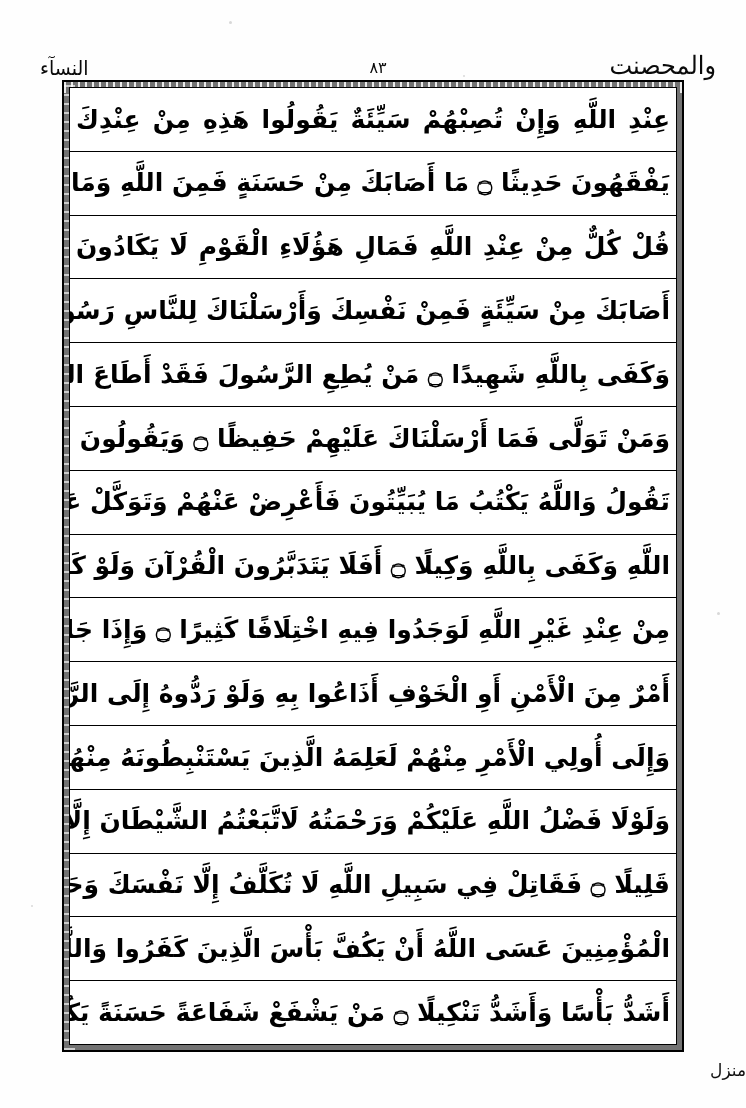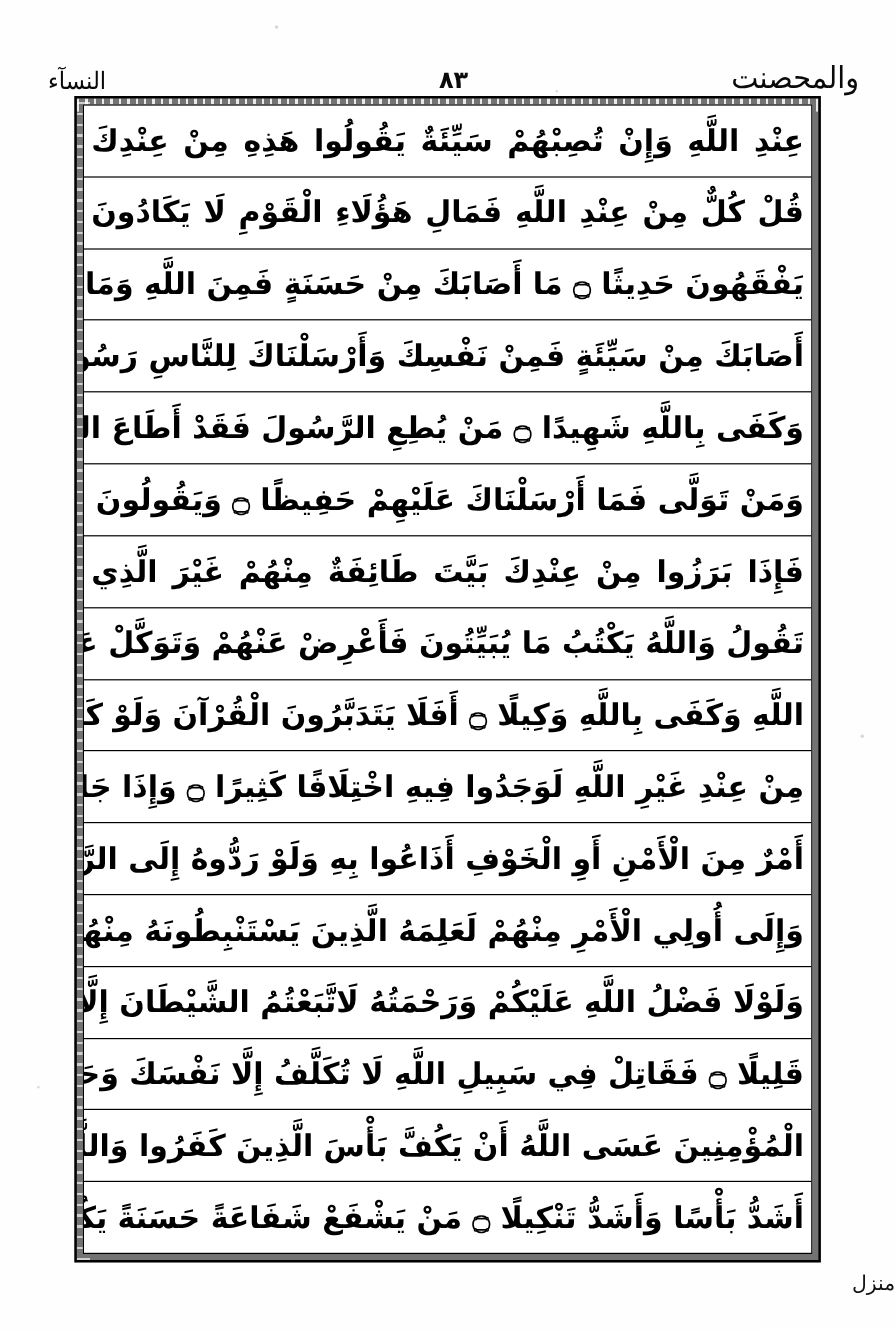--- a/index.html
+++ b/index.html
@@ -38,23 +38,23 @@
     font-family: "DejaVu Sans", sans-serif;
     font-size: 20px;
     line-height: 1;
     color: #0a0a0a;
     white-space: nowrap;
     transform: scaleY(1.05);
   }
   .header-left  { font-size: 19px; }
   .header-right { font-size: 24px; font-family: Liberation Serif, serif; }
   .header-page {
-    font-size: 20px;
+    font-size: 16px;
     letter-spacing: 1px;
-    font-weight: 700;
+    font-weight: 400;
     position: absolute;
     left: 50%;
     transform: translateX(-50%);
     bottom: 2px;
     margin-top: 36px;
   }
 
   
   #frame {
     position: absolute;
@@ -168,36 +168,33 @@
     <div class="header-item header-page">٨٣</div>
   </div>
 
   <div id="frame">
     <div id="inner">
 
       <div class="ayah-line">
         <div class="ayah-text">عِنْدِ اللَّهِ وَإِنْ تُصِبْهُمْ سَيِّئَةٌ يَقُولُوا هَذِهِ مِنْ عِنْدِكَ</div>
       </div>
       <div class="ayah-line">
+        <div class="ayah-text">يَفْقَهُونَ حَدِيثًا ۝ مَا أَصَابَكَ مِنْ حَسَنَةٍ فَمِنَ اللَّهِ وَمَا</div>
+      </div>
+      <div class="ayah-line">
         <div class="ayah-text">قُلْ كُلٌّ مِنْ عِنْدِ اللَّهِ فَمَالِ هَؤُلَاءِ الْقَوْمِ لَا يَكَادُونَ</div>
       </div>
       <div class="ayah-line">
-        <div class="ayah-text">يَفْقَهُونَ حَدِيثًا ۝ مَا أَصَابَكَ مِنْ حَسَنَةٍ فَمِنَ اللَّهِ وَمَا</div>
-      </div>
-      <div class="ayah-line">
         <div class="ayah-text">أَصَابَكَ مِنْ سَيِّئَةٍ فَمِنْ نَفْسِكَ وَأَرْسَلْنَاكَ لِلنَّاسِ رَسُولًا</div>
       </div>
       <div class="ayah-line">
         <div class="ayah-text">وَكَفَى بِاللَّهِ شَهِيدًا ۝ مَنْ يُطِعِ الرَّسُولَ فَقَدْ أَطَاعَ اللَّهَ</div>
       </div>
       <div class="ayah-line">
         <div class="ayah-text">وَمَنْ تَوَلَّى فَمَا أَرْسَلْنَاكَ عَلَيْهِمْ حَفِيظًا ۝ وَيَقُولُونَ طَاعَةٌ</div>
-      </div>
-      <div class="ayah-line">
-        <div class="ayah-text">فَإِذَا بَرَزُوا مِنْ عِنْدِكَ بَيَّتَ طَائِفَةٌ مِنْهُمْ غَيْرَ الَّذِي</div>
       </div>
       <div class="ayah-line">
         <div class="ayah-text">تَقُولُ وَاللَّهُ يَكْتُبُ مَا يُبَيِّتُونَ فَأَعْرِضْ عَنْهُمْ وَتَوَكَّلْ عَلَى</div>
       </div>
       <div class="ayah-line">
         <div class="ayah-text">اللَّهِ وَكَفَى بِاللَّهِ وَكِيلًا ۝ أَفَلَا يَتَدَبَّرُونَ الْقُرْآنَ وَلَوْ كَانَ</div>
       </div>
       <div class="ayah-line">
         <div class="ayah-text">مِنْ عِنْدِ غَيْرِ اللَّهِ لَوَجَدُوا فِيهِ اخْتِلَافًا كَثِيرًا ۝ وَإِذَا جَاءَهُمْ</div>
       </div>

